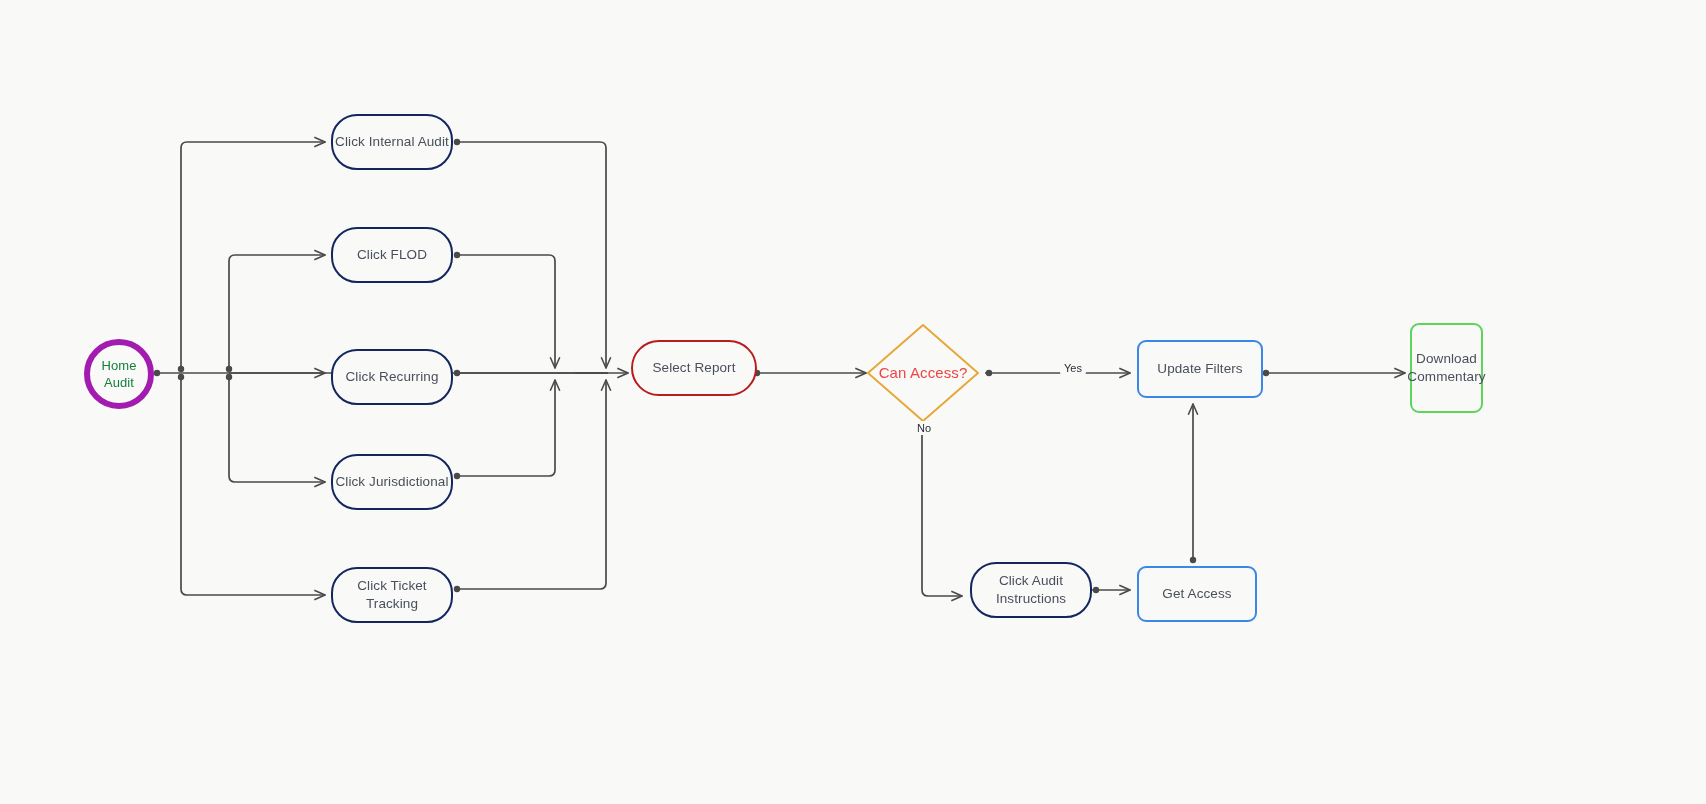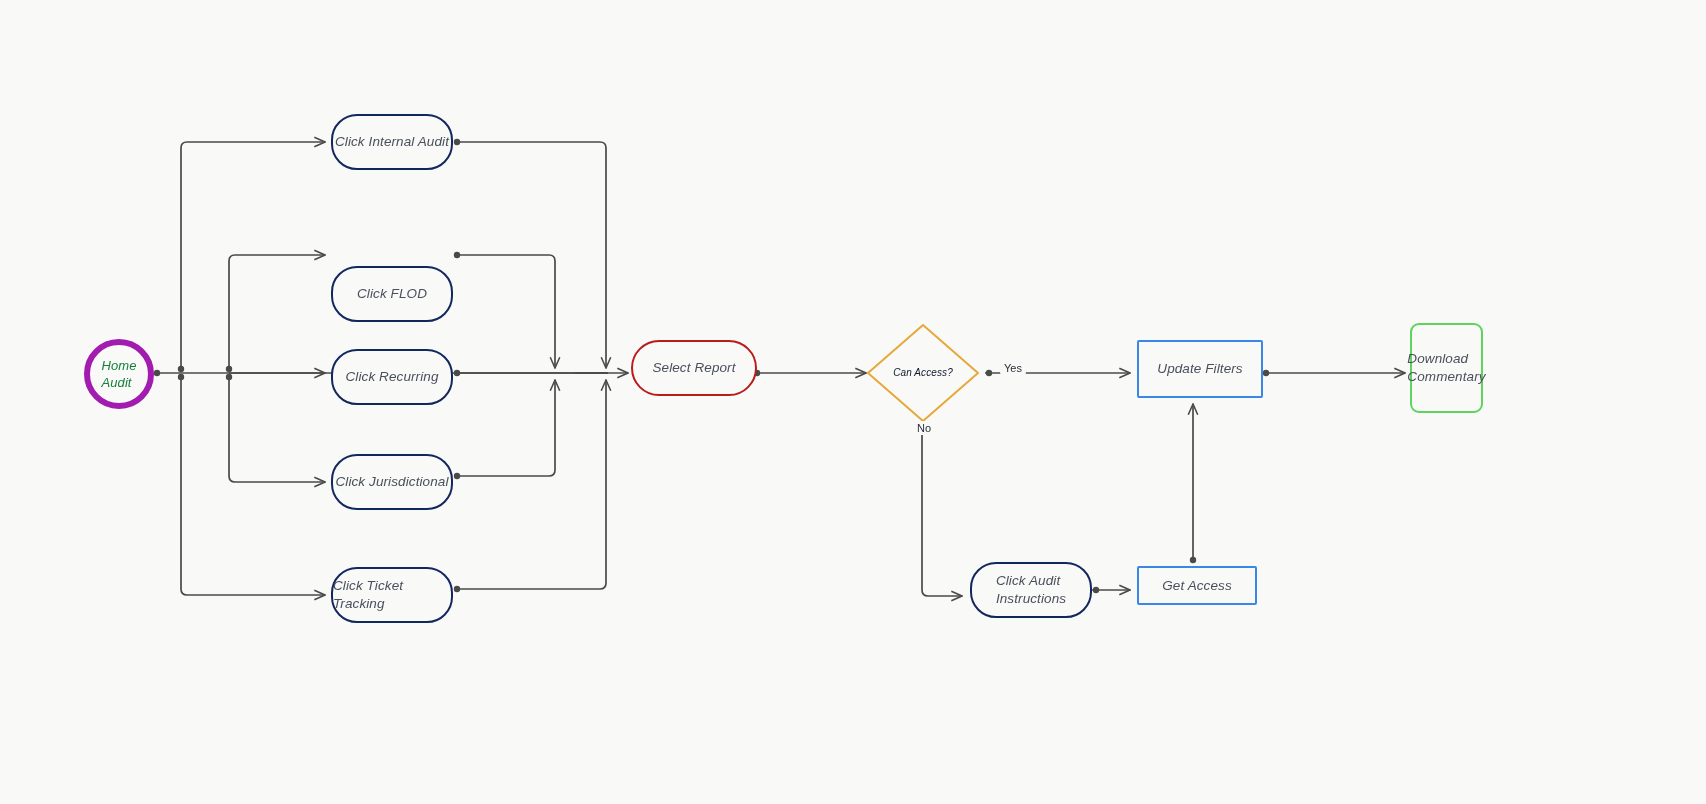--- a/index.html
+++ b/index.html
@@ -26,64 +26,64 @@
     left: 0;
     width: 1706px;
     height: 804px;
   }
   .node {
     position: absolute;
     box-sizing: border-box;
     display: flex;
     align-items: center;
     justify-content: center;
+    text-align: center;
     background: #f9f9f8;
     color: #4a4f5c;
     font-size: 13.5px;
     line-height: 1.32;
     letter-spacing: 0.1px;
     z-index: 2;
-    font-style: italic;
   }
   .node.terminal-circle {
     border-radius: 50%;
     border: 6px solid #a21caf;
     color: #15803d;
     font-size: 13px;
   }
   .node.step {
     border: 2px solid #12275e;
     border-radius: 26px;
   }
   .node.step-wide {
     border: 2px solid #b91c1c;
     border-radius: 34px;
   }
   .node.rect-blue {
     border: 2px solid #3b87e8;
-    border-radius: 2px;
+    border-radius: 9px;
   }
   .node.rect-green {
     border: 2px solid #5ed35e;
     border-radius: 9px;
   }
   .node.decision-wrap {
     background: transparent;
     border: none;
   }
   .diamond-svg {
     position: absolute;
     top: 0;
     left: 0;
   }
   .decision-label {
     position: relative;
     z-index: 1;
-    color: #0f172a;
-    font-size: 10px;
+    color: #ef4444;
+    font-size: 15px;
   }
   .edge-label {
     position: absolute;
     background: #f9f9f8;
     color: #2b2f3a;
     font-size: 11px;
     padding: 1px 4px;
     border-radius: 3px;
     z-index: 3;
     white-space: nowrap;
@@ -173,21 +173,21 @@
     <div>
       <span class="node-line">Home</span>
       <span class="node-line">Audit</span>
     </div>
   </div>
 
   <div class="node step" style="left:331px; top:114px; width:122px; height:56px;">
     <span>Click Internal Audit</span>
   </div>
 
-  <div class="node step" style="left:331px; top:227px; width:122px; height:56px;margin-top:39px;">
+  <div class="node step" style="left:331px; top:227px; width:122px; height:56px;">
     <span>Click FLOD</span>
   </div>
 
   <div class="node step" style="left:331px; top:341px; width:122px; height:56px;margin-top:8px;">
     <span>Click Recurring</span>
   </div>
 
   <div class="node step" style="left:331px; top:454px; width:122px; height:56px;">
     <span>Click Jurisdictional</span>
   </div>
@@ -218,20 +218,20 @@
     </div>
   </div>
 
   <div class="node step" style="left:970px; top:562px; width:122px; height:56px;">
     <div>
       <span class="node-line">Click Audit</span>
       <span class="node-line">Instructions</span>
     </div>
   </div>
 
-  <div class="node rect-blue" style="left:1137px; top:566px; width:120px; height:39px;">
+  <div class="node rect-blue" style="left:1137px; top:566px; width:120px; height:56px;">
     <span>Get Access</span>
   </div>
 
-  <div class="edge-label" style="left:1000px; top:361px;">Yes</div>
+  <div class="edge-label" style="left:1060px; top:361px;">Yes</div>
   <div class="edge-label" style="left:913px; top:421px;">No</div>
 
 </div>
 
 </body></html>

